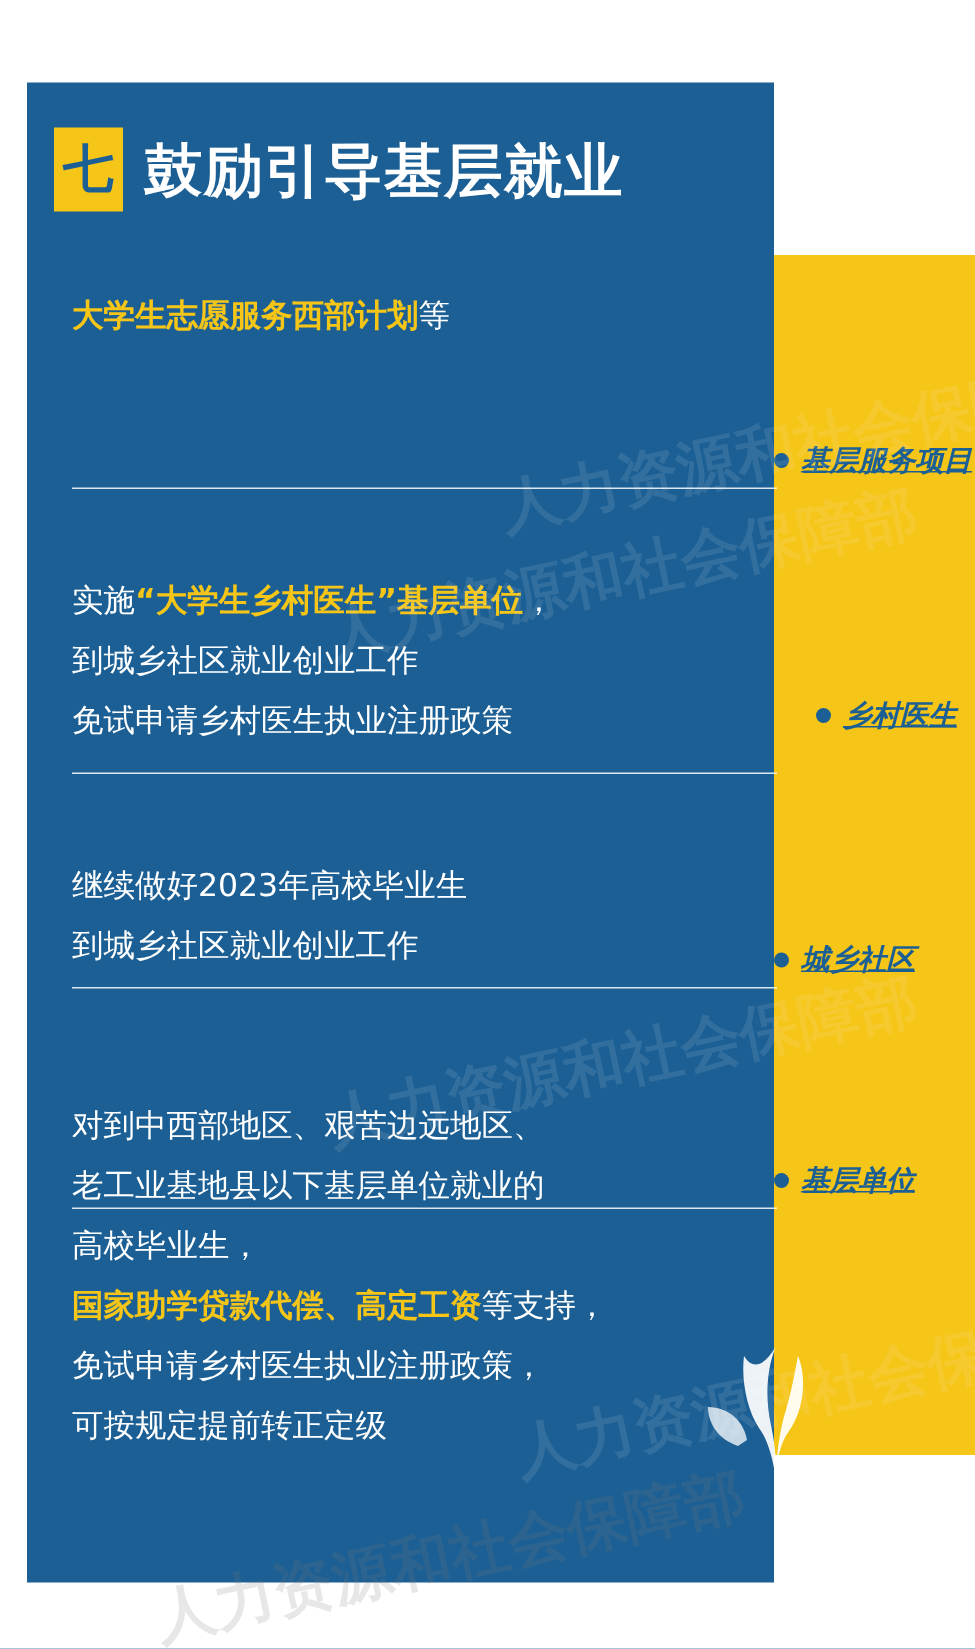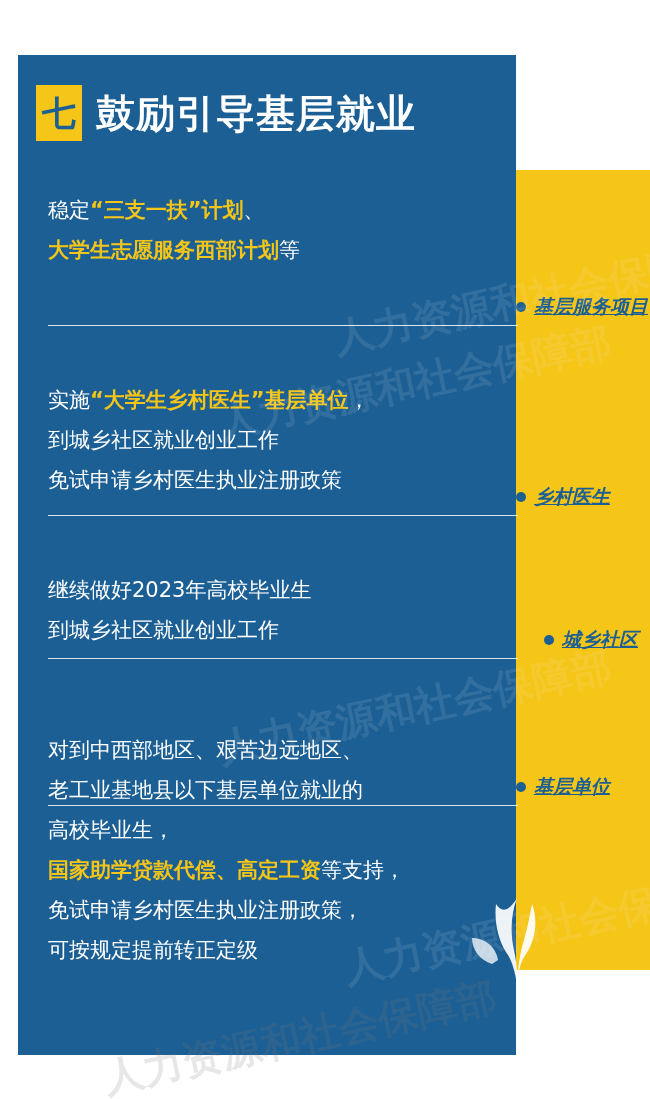--- a/index.html
+++ b/index.html
@@ -158,46 +158,45 @@
   <div class="blue-panel">
 
     <div class="header">
       <div class="num-badge">七</div>
       <div class="header-title">鼓励引导基层就业</div>
     </div>
 
   </div>
 
   <div class="block" id="b1" style="top:190px;">
-      <div class="line"><span>稳定</span><span class="hl">“三支一扶”计划</span><span>、</span></div>
       <div class="line"><span class="hl">大学生志愿服务西部计划</span><span>等</span></div>
     </div>
   <div class="rule" style="left:48px; top:325px; width:470px;"></div>
   <div class="marker" style="left:516px; top:294px;">
     <span class="dot"></span>
     <span class="mlabel">基层服务项目</span>
   </div>
 
   <div class="block" id="b2" style="top:380px;">
       <div class="line"><span>实施</span><span class="hl">“大学生乡村医生”基层单位</span><span>，</span></div>
       <div class="line"><span>到城乡社区就业创业工作</span></div>
       <div class="line"><span>免试申请乡村医生执业注册政策</span></div>
     </div>
   <div class="rule" style="left:48px; top:515px; width:470px;"></div>
-  <div class="marker" style="left:516px; top:484px;">
+  <div class="marker" style="left:516px; top:464px;padding-left:28px;">
     <span class="dot"></span>
     <span class="mlabel">乡村医生</span>
   </div>
 
   <div class="block" id="b3" style="top:570px;">
       <div class="line"><span>继续做好2023年高校毕业生</span></div>
       <div class="line"><span>到城乡社区就业创业工作</span></div>
     </div>
   <div class="rule" style="left:48px; top:658px; width:470px;"></div>
-  <div class="marker" style="left:516px; top:627px;padding-left:28px;">
+  <div class="marker" style="left:516px; top:627px;">
     <span class="dot"></span>
     <span class="mlabel">城乡社区</span>
   </div>
 
   <div class="block" id="b4" style="top:730px;">
       <div class="line"><span>对到中西部地区、艰苦边远地区、</span></div>
       <div class="line"><span>老工业基地县以下基层单位就业的</span></div>
       <div class="line"><span>高校毕业生，</span></div>
       <div class="line"><span class="hl">国家助学贷款代偿、高定工资</span><span>等支持，</span></div>
       <div class="line"><span>免试申请乡村医生执业注册政策，</span></div>

